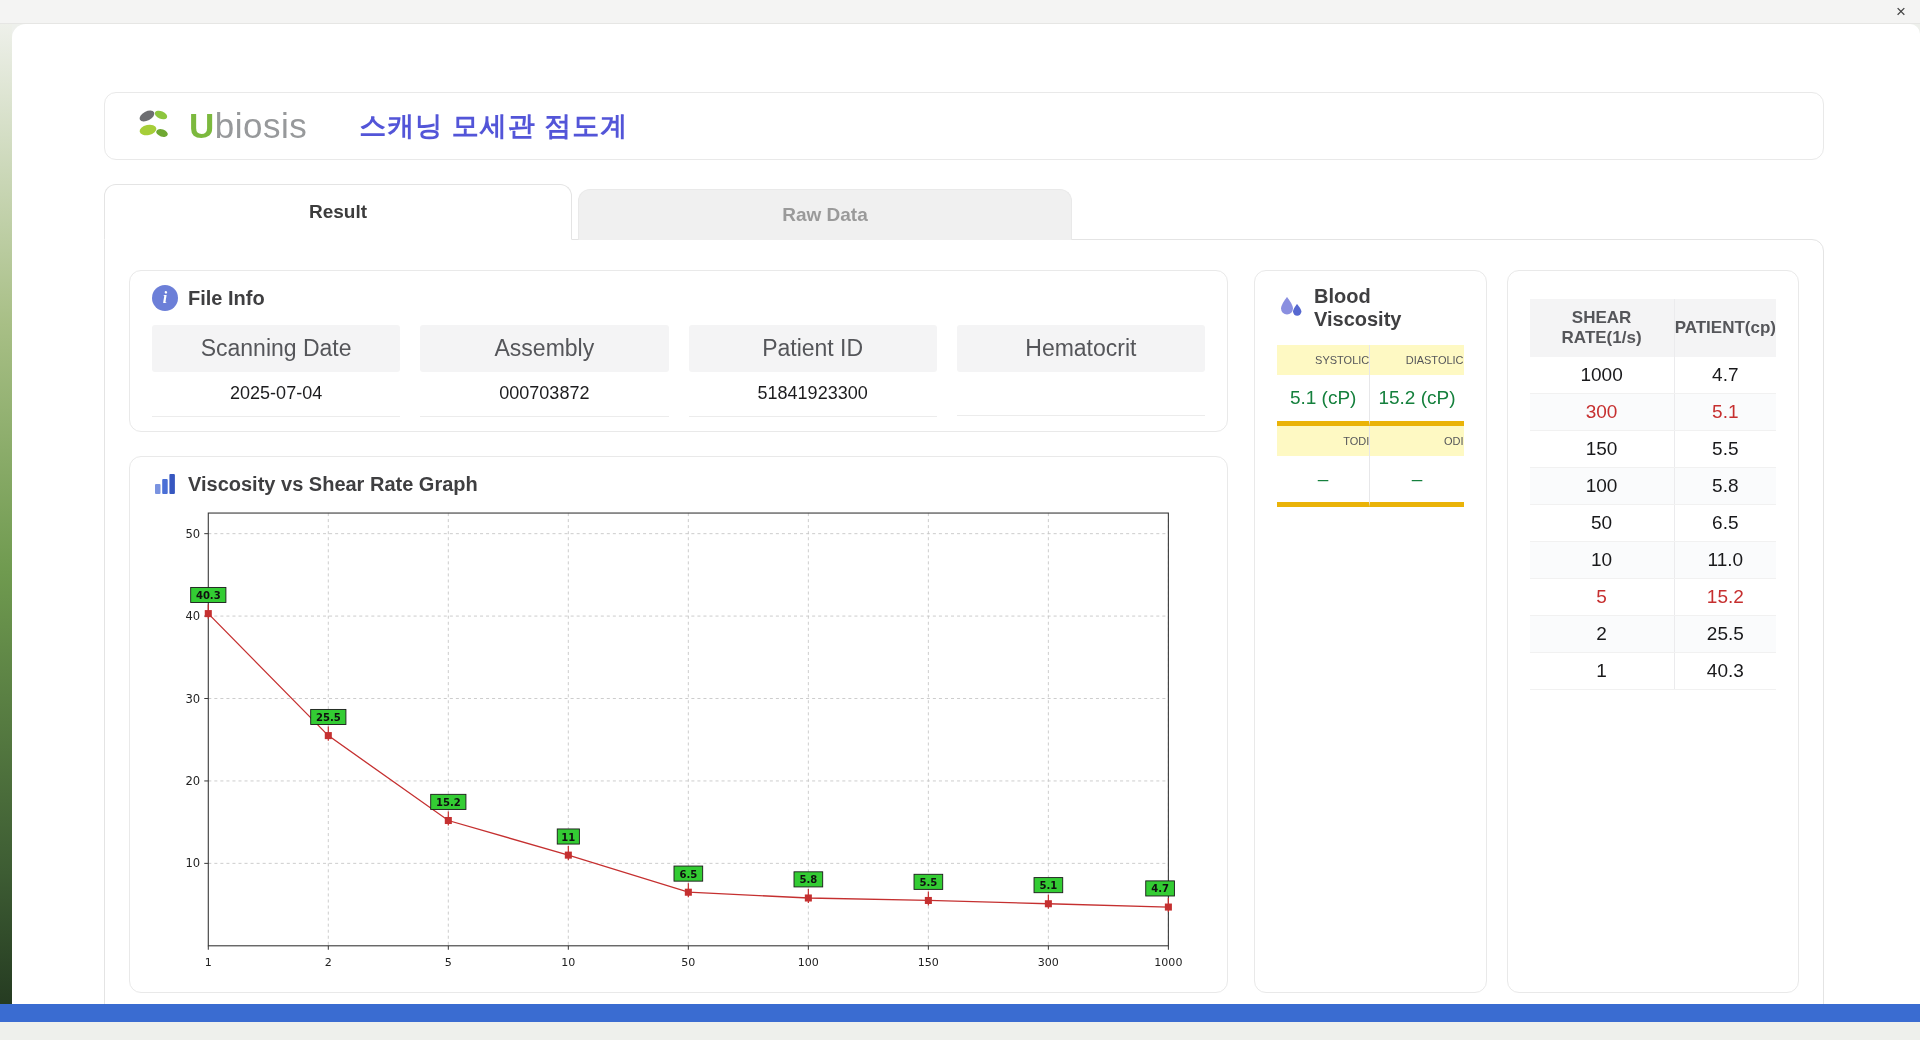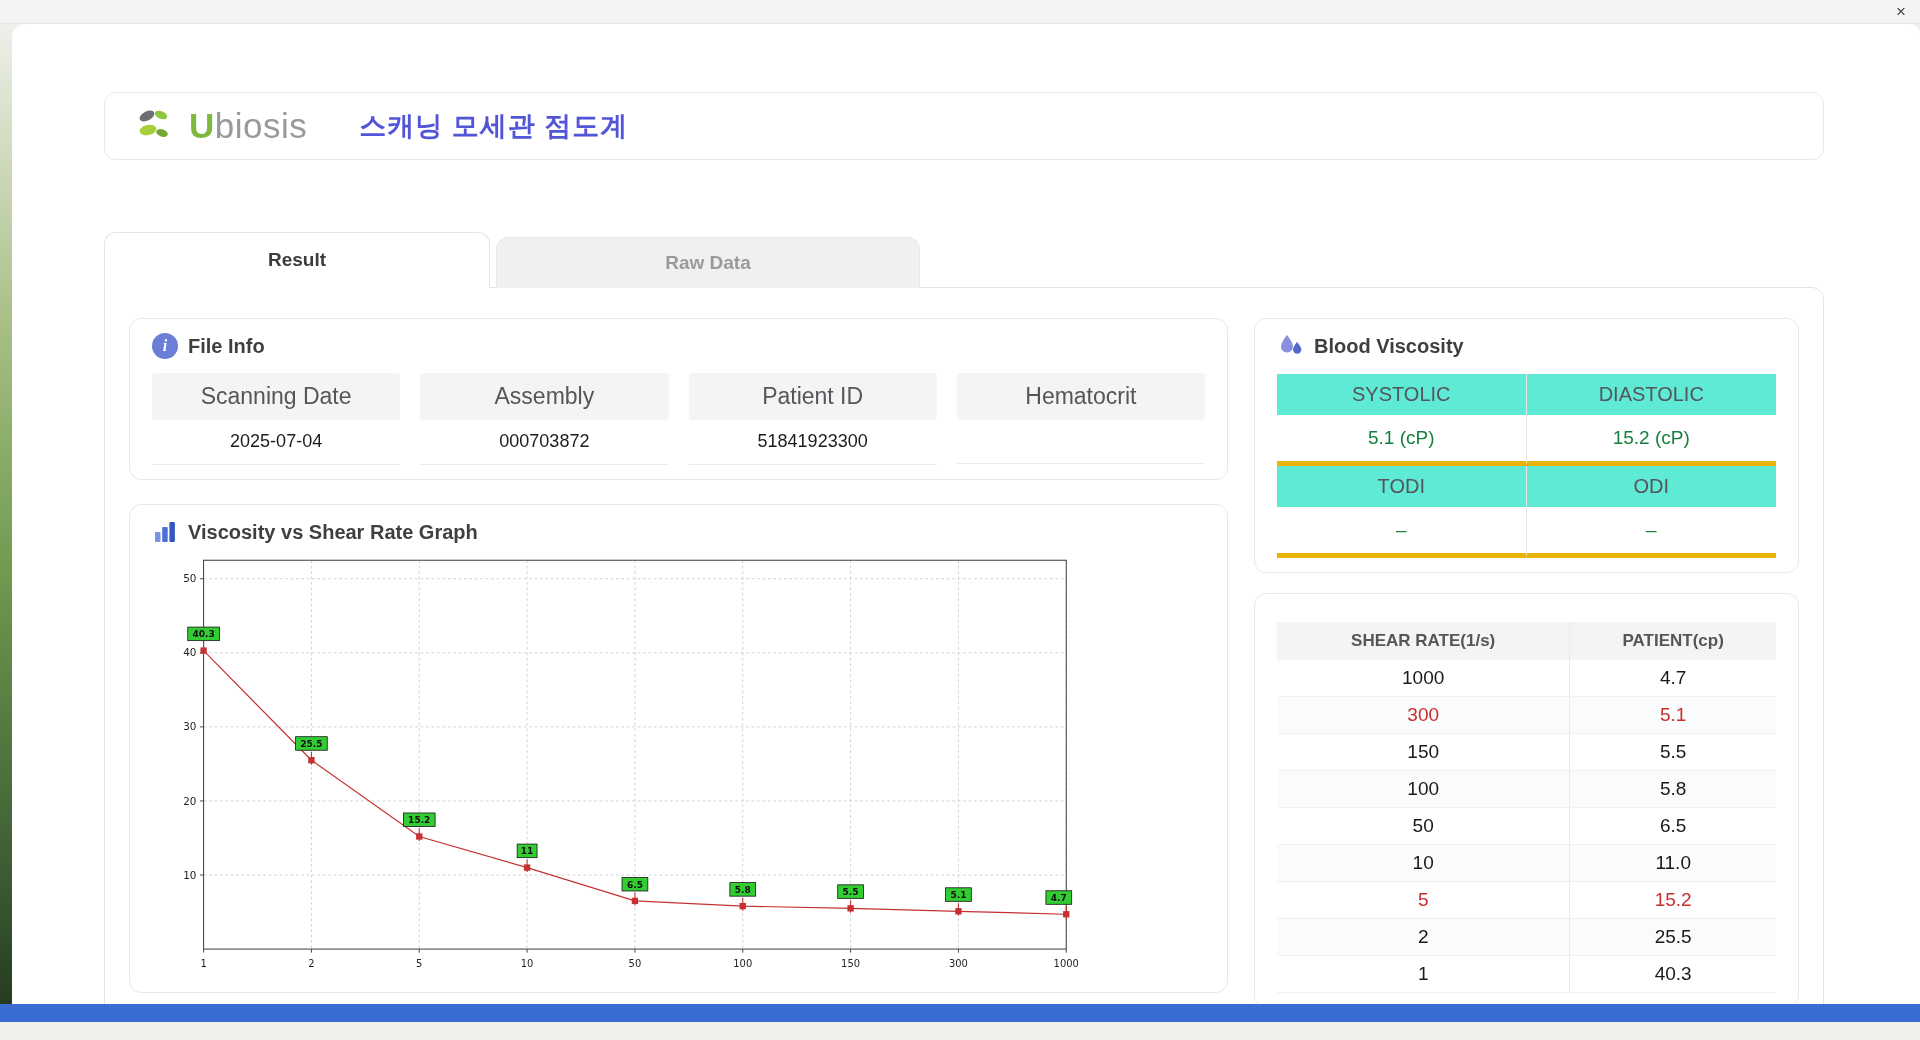--- a/index.html
+++ b/index.html
@@ -36,35 +36,35 @@
   .logo-text { font-size:35px; letter-spacing:0.5px; }
   .logo-u { color:#7cb93e; font-weight:700; }
   .logo-rest { color:#97999b; font-weight:500; }
   .app-title { font-size:27px; font-weight:700; color:#5355d8; letter-spacing:1px; }
   
   .tabs { display:flex; align-items:flex-end; margin-top:24px; position:relative; z-index:2; margin-bottom:-1px; flex:0 0 auto; }
   .tab {
     text-align:center; font-size:19px; border-radius:12px 12px 0 0; cursor:default;
   }
   .tab-active {
-    width:386px; padding:16px 0; background:#fff; color:#3c3c3c; font-weight:700;
-    border:1px solid #e4e4e4; border-bottom:1px solid #fff; margin-right:6px;margin-top:48px;
+    width:468px; padding:16px 0; background:#fff; color:#3c3c3c; font-weight:700;
+    border:1px solid #e4e4e4; border-bottom:1px solid #fff; margin-right:6px;
   }
   .tab-inactive {
-    width:424px; padding:14px 12px; background:#f0f0f0; color:#9a9a9a; font-weight:600;
+    width:494px; padding:14px 12px; background:#f0f0f0; color:#9a9a9a; font-weight:600;
     border:1px solid #e9e9e9; border-bottom:none;
   }
   
   .content-panel {
     flex:1 1 auto; min-height:0; background:#fff;
     border:1px solid #e4e4e4; border-radius:0 12px 12px 12px;
     padding:30px 24px 22px 24px; display:flex; gap:26px;
   }
   .left-col { flex:1 1 auto; min-width:0; display:flex; flex-direction:column; gap:24px; }
-  .right-col { flex:0 0 545px; display:flex; flex-direction:column; gap:20px; }
+  .right-col { flex:0 0 545px; display:flex; flex-direction:row; gap:20px; }
   .card { border:1px solid #e9e9e9; border-radius:12px; background:#fff; padding:14px 22px; }
   .card-title-row { display:flex; align-items:center; gap:10px; }
   .card-title { font-size:20px; font-weight:700; color:#3f3f41; }
   
   .info-icon {
     width:26px; height:26px; border-radius:50%; background:#6c7fd8; color:#fff;
     display:inline-flex; align-items:center; justify-content:center;
     font-size:16px; font-weight:700; font-style:italic; font-family:"Liberation Serif", serif;
   }
   .svg-icon { display:inline-flex; }
@@ -79,21 +79,21 @@
     border-bottom:1px solid #ececec; min-height:44px;
   }
   
   .graph-card { flex:1 1 auto; min-height:0; display:flex; flex-direction:column; }
   .chart-wrap { flex:1 1 auto; min-height:0; margin-top:8px; padding-left:10px; }
   .chart-wrap svg { width:100%; height:100%; display:block; }
   svg text { font-family:"DejaVu Sans", sans-serif; }
   
   .bv-grid { display:grid; grid-template-columns:1fr 1fr; margin-top:14px; }
   .bv-h {
-    background:#5eead4; text-align:center; padding:9px 0; font-size:20px; color:#55565a;
+    background:#fef9c3; text-align:right; padding:9px 0; font-size:11px; color:#55565a;
   }
   .bv-v { text-align:center; padding:12px 0; font-size:19px; color:#15803d; border-bottom:5px solid #eab308; }
   .bv-left { border-right:1px solid #e7e7e9; }
   
   .shear-table { width:100%; border-collapse:collapse; margin-top:14px; }
   .shear-table th {
     background:#f4f4f5; font-size:17px; font-weight:600; color:#55565a; padding:9px 0;
   }
   .shear-table td {
     text-align:center; font-size:19px; color:#19191b; padding:7px 0;

